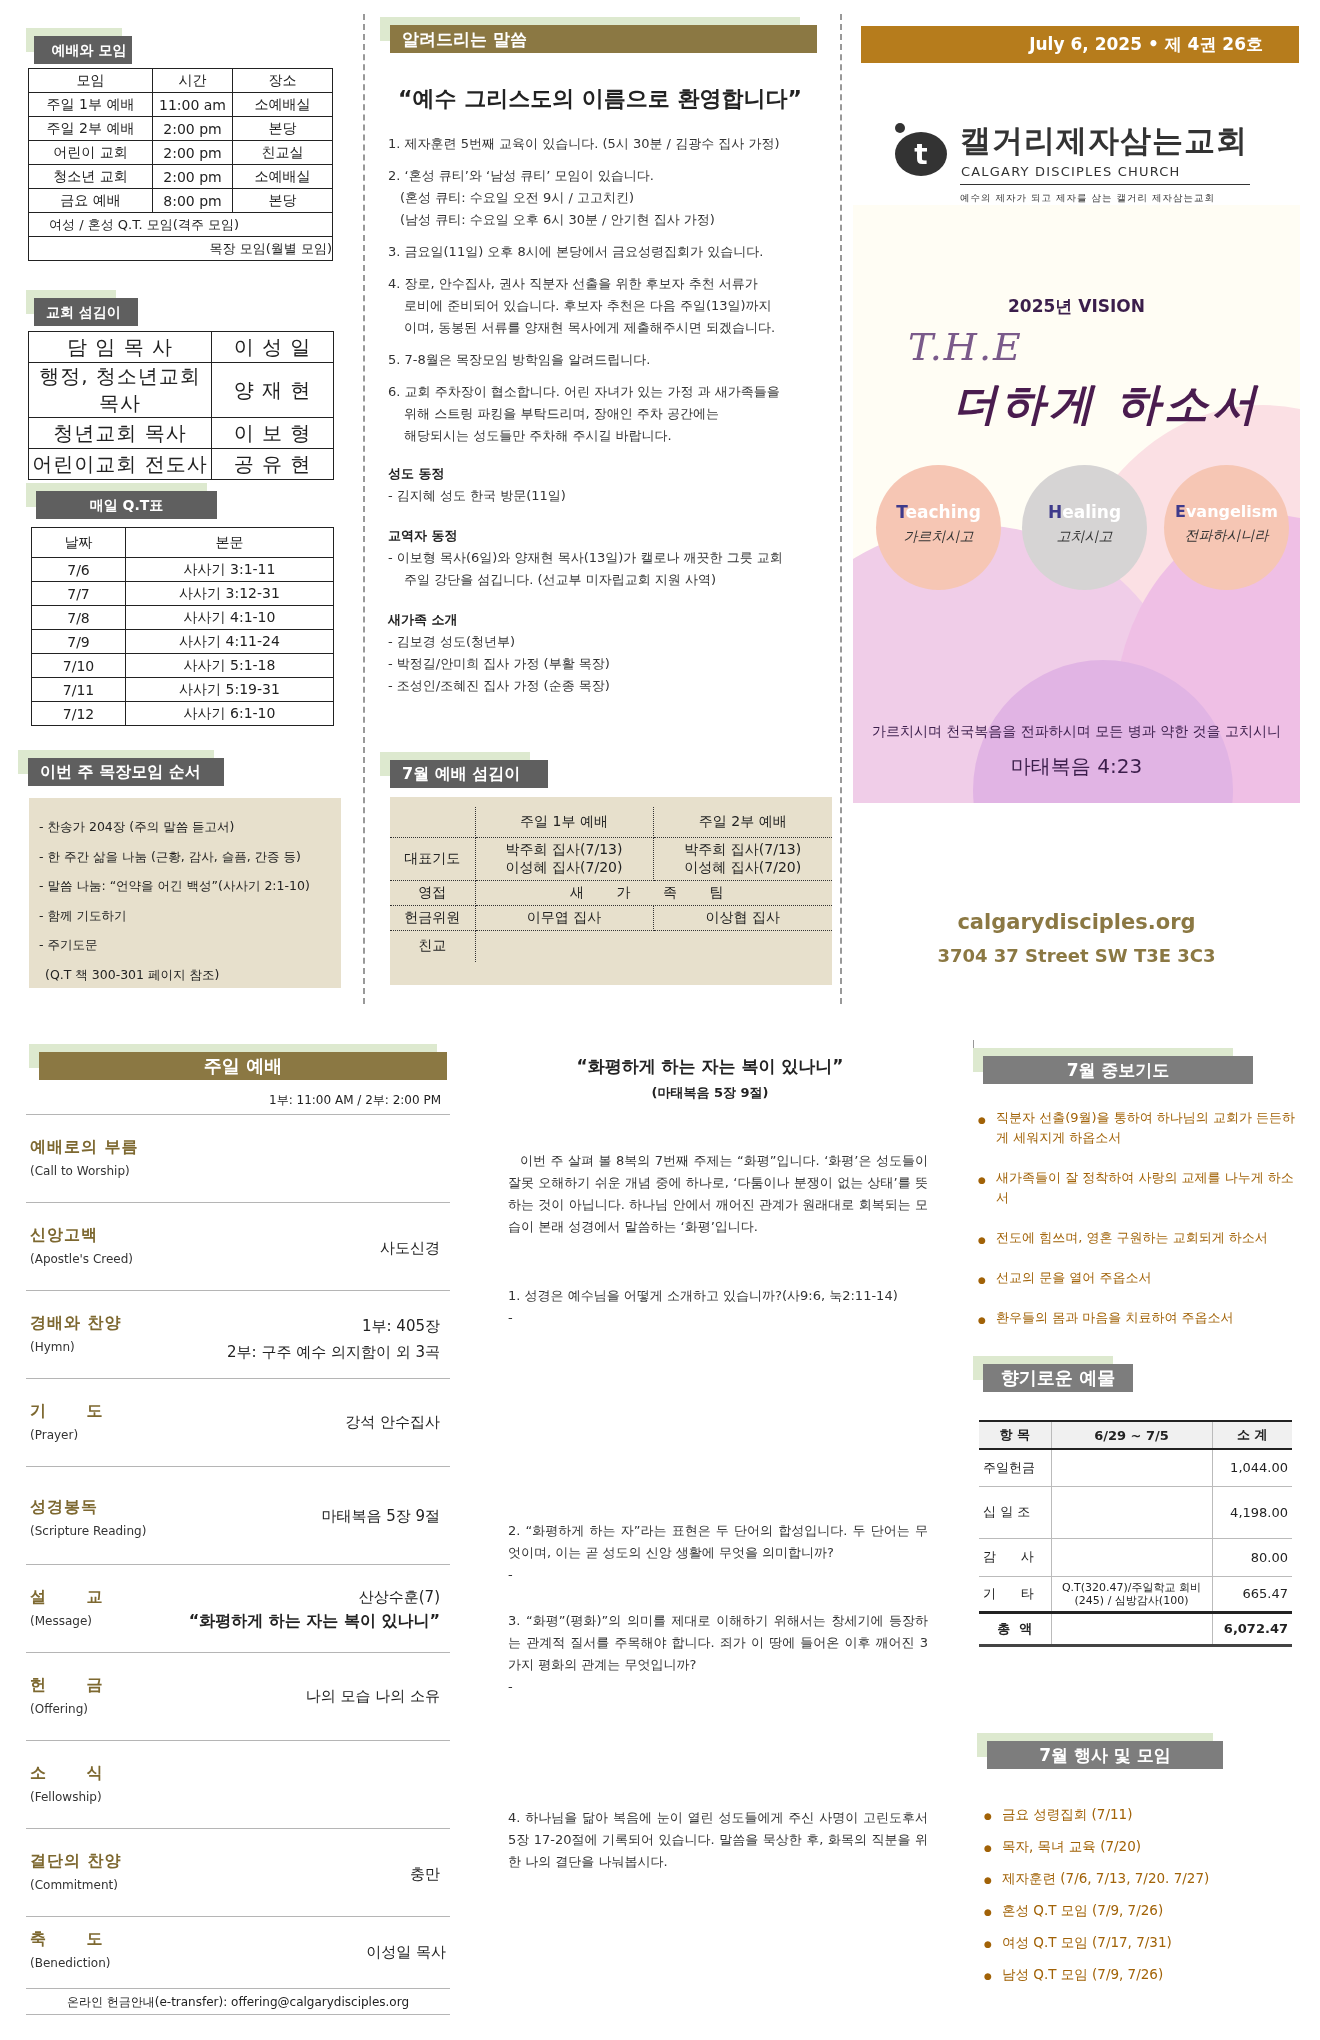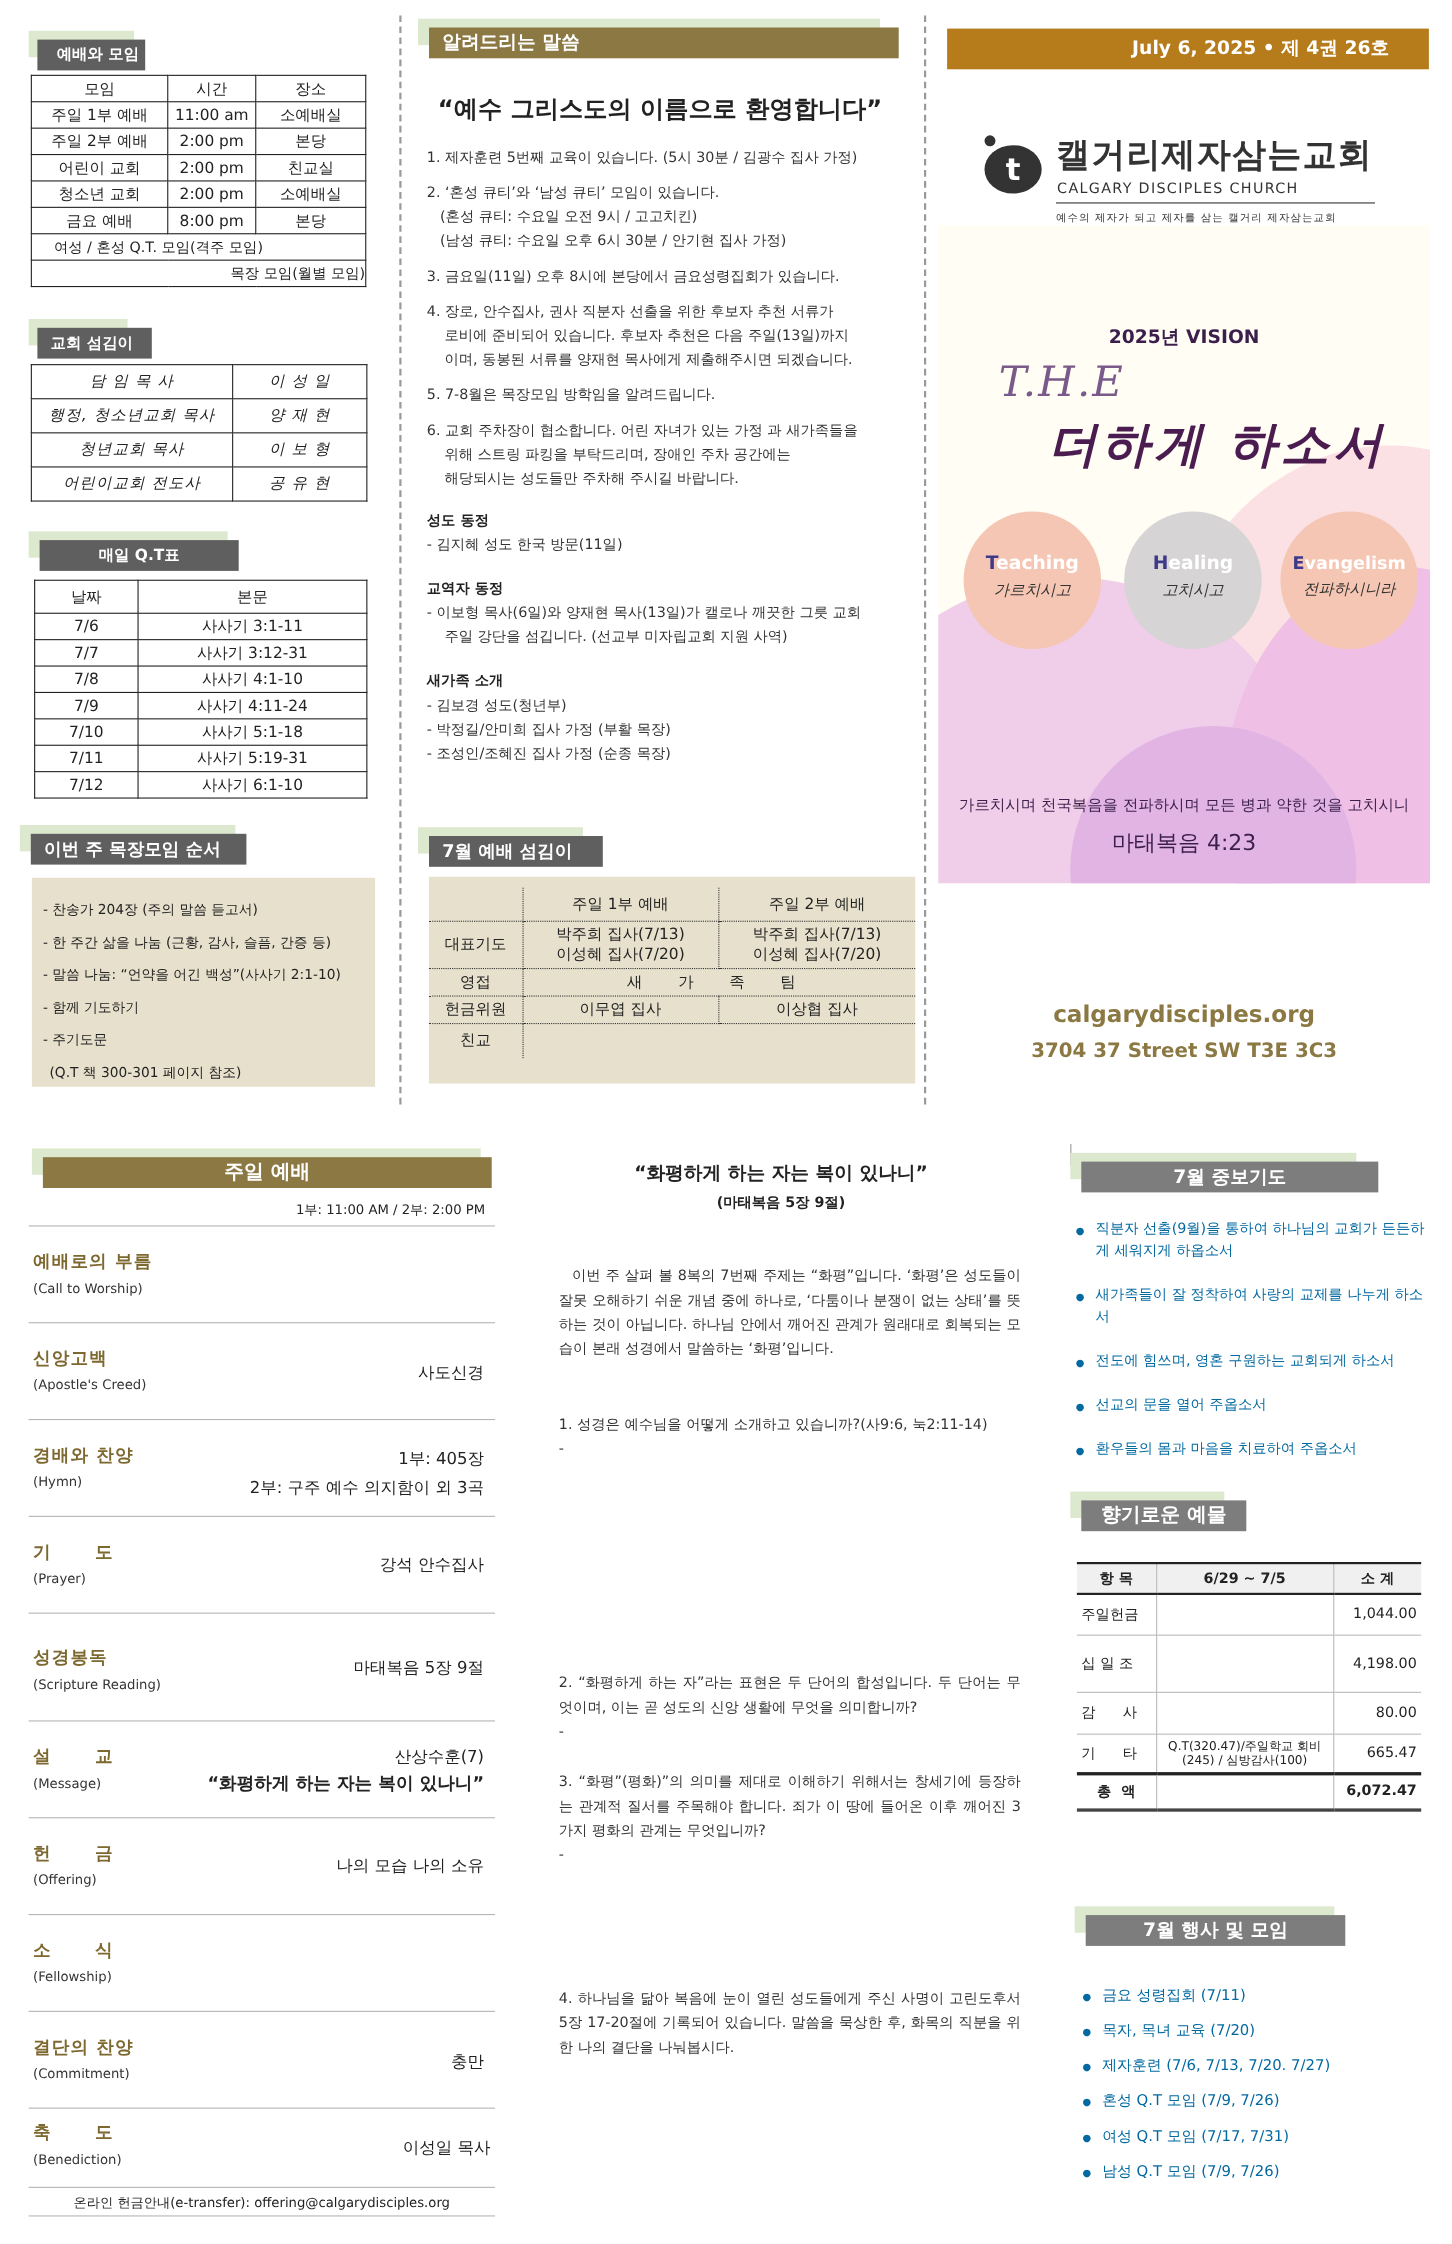--- a/index.html
+++ b/index.html
@@ -6,37 +6,37 @@
   body { width: 1320px; height: 2040px; background: #fff; font-family: "DejaVu Sans", "Liberation Sans", sans-serif; color: #222; position: relative; overflow: hidden; }
   .abs { position: absolute; }
   .sec-head { position: absolute; height: 30px; }
   .sec-head .shadow { position: absolute; left: 0; top: 0; height: 24px; background: #dde9cf; }
   .sec-head .bar { position: absolute; top: 8px; height: 28px; color: #fff; font-weight: bold; font-size: 16px; line-height: 28px; padding-left: 12px; white-space: nowrap; }
   .bar.gray { background: #5f5f5f; }
   .bar.olive { background: #8b7843; }
   .bar.mid { background: #7d7d7d; text-align: center; padding-left: 0; }
   table { border-collapse: collapse; }
   .t1 td, .t1 th { border: 1.5px solid #222; font-size: 14px; text-align: center; height: 24px; font-weight: normal; }
-  .t2 td { border: 1.5px solid #222; font-size: 14px; text-align: center; height: 31px; letter-spacing: 1px; font-style: italic; }
+  .t2 td { border: 1.5px solid #222; font-size: 20px; text-align: center; height: 31px; letter-spacing: 1px; }
   .t3 td, .t3 th { border: 1.5px solid #222; font-size: 14px; text-align: center; height: 24px; font-weight: normal; }
   .vdiv { position: absolute; border-left: 2px dashed #999; }
   .notice { font-size: 13px; line-height: 22px; color: #333; }
   .notice p { margin-bottom: 10px; }
   .notice .ind { padding-left: 16px; }
   .notice h4 { font-size: 13px; font-weight: bold; margin-top: 6px; color: #222; }
   .beige { background: #e7e0cc; }
   .t4 { width: 100%; font-size: 14px; }
   .t4 td { border-right: 1.5px dotted #333; border-bottom: 1.5px dotted #333; text-align: center; padding: 3px 2px; }
   .t4 td:last-child { border-right: none; }
   .worship-row { position: absolute; left: 26px; width: 424px; border-bottom: 1.5px solid #b5b5b5; }
   .w-title { color: #7d6830; font-weight: bold; font-size: 16px; letter-spacing: 1px; }
   .w-sub { font-size: 12px; color: #333; margin-top: 6px; }
   .w-right { position: absolute; right: 10px; text-align: right; font-size: 15px; color: #222; }
   .sermon-body { font-size: 13px; line-height: 22px; color: #333; text-align: justify; }
-  .bul { list-style: none; font-size: 13px; color: #0369a1; }
+  .bul { list-style: none; font-size: 13px; color: #a16207; }
   .bul li { position: relative; padding-left: 18px; }
   .bul li::before { content: "●"; position: absolute; left: 0; font-size: 9px; top: 2px; }
   .t5 { width: 100%; font-size: 13px; }
   .t5 td, .t5 th { border-right: 1px solid #bbb; border-bottom: 1px solid #bbb; padding: 4px 4px; }
   .t5 th { background: #f0f0f0; font-weight: bold; border-bottom: 2px solid #222; }
   .t5 tr td:last-child, .t5 tr th:last-child { border-right: none; text-align: right; }
   .t5 .total td { border-top: 3px solid #222; border-bottom: 3px solid #444; font-weight: bold; }
 </style>
 </head>
 <body>

